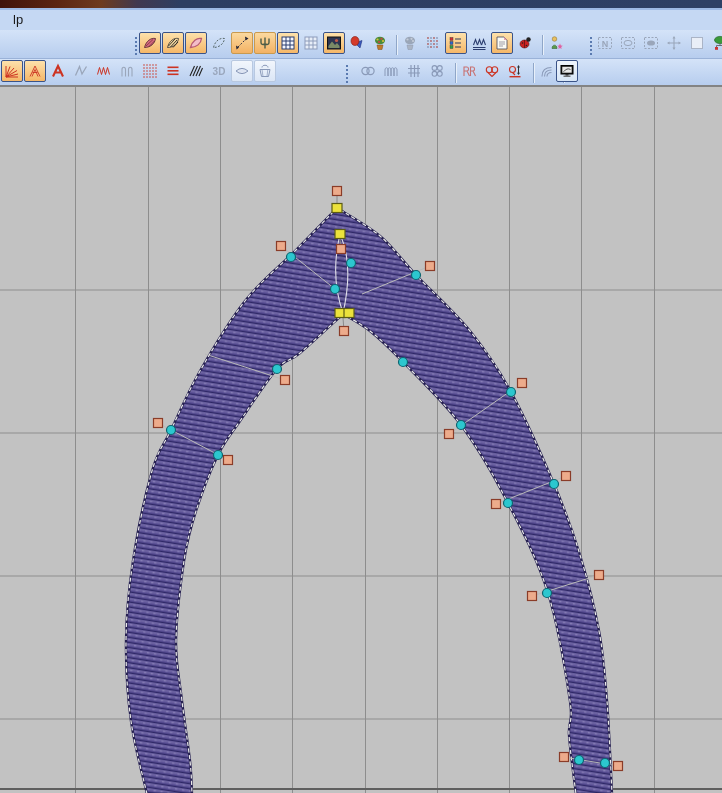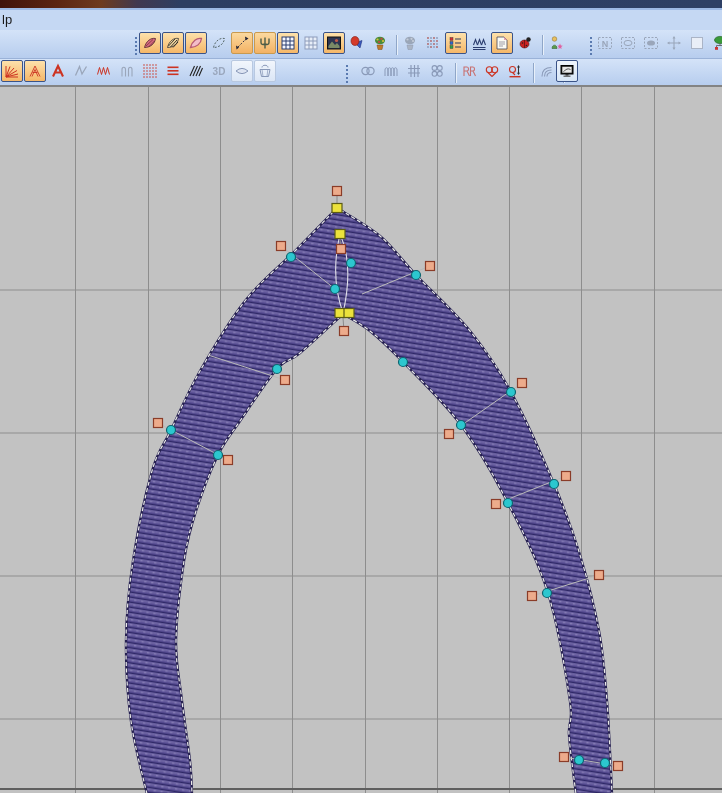--- a/index.html
+++ b/index.html
@@ -2,21 +2,21 @@
 <html><head>
 <meta charset="utf-8">
 <style>
   html,body{margin:0;padding:0;}
   body{width:722px;height:793px;overflow:hidden;font-family:"Liberation Sans",sans-serif;background:#c3d7f2;}
   #app{position:relative;width:722px;height:793px;}
 
   
   .titlestrip{height:8px;background:linear-gradient(90deg,#40130b 0%,#5c2512 8%,#6e3b1f 14%,#41384f 19%,#2d3e62 25%,#2e4065 100%);border-bottom:2px solid #9db9e4;}
   
-  .menubar{height:20px;background:#c5d8f3;color:#1a1a1a;font-size:13px;line-height:20px;padding-left:2px;}
+  .menubar{height:20px;background:#c5d8f3;color:#1a1a1a;font-size:13px;line-height:20px;padding-left:13px;}
 
   
   .tbrow{position:relative;background:linear-gradient(#d4e3f8,#b7cdee);overflow:hidden;}
   .row1{height:28px;}
   .row2{height:26px;border-top:1px solid #9ab2d8;}
   .group{position:absolute;top:2px;display:flex;align-items:center;gap:1px;}
   .row2 .group{top:1px;}
   .handle{width:5px;height:20px;margin-top:2px;background-image:radial-gradient(circle,#5a7ab0 1px,transparent 1.3px);background-size:4px 4px;background-position:1px 1px;}
   .vsep{width:1px;height:20px;background:#8fa6c8;border-right:1px solid #e8f0fa;margin:2px 2px 0 2px;}
   .tb{width:22px;height:22px;border:1px solid transparent;border-radius:2px;display:flex;align-items:center;justify-content:center;padding:0;background:transparent;box-sizing:border-box;}

